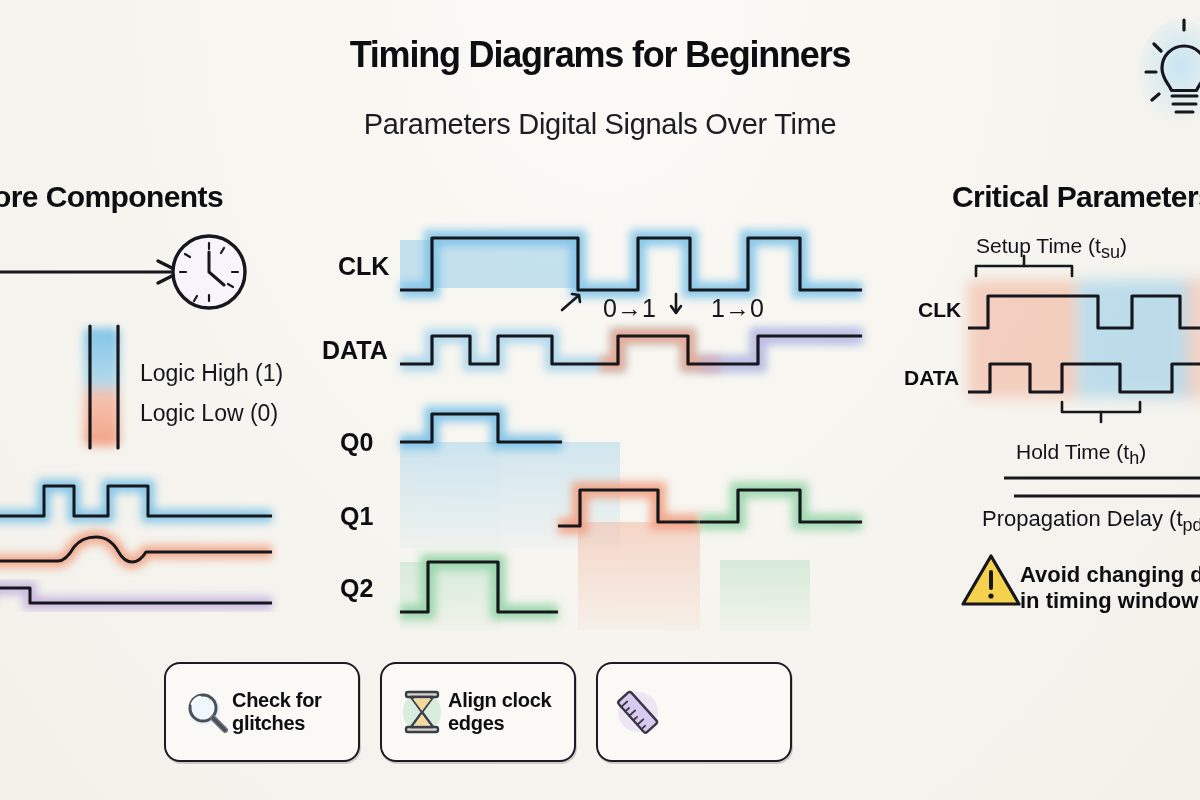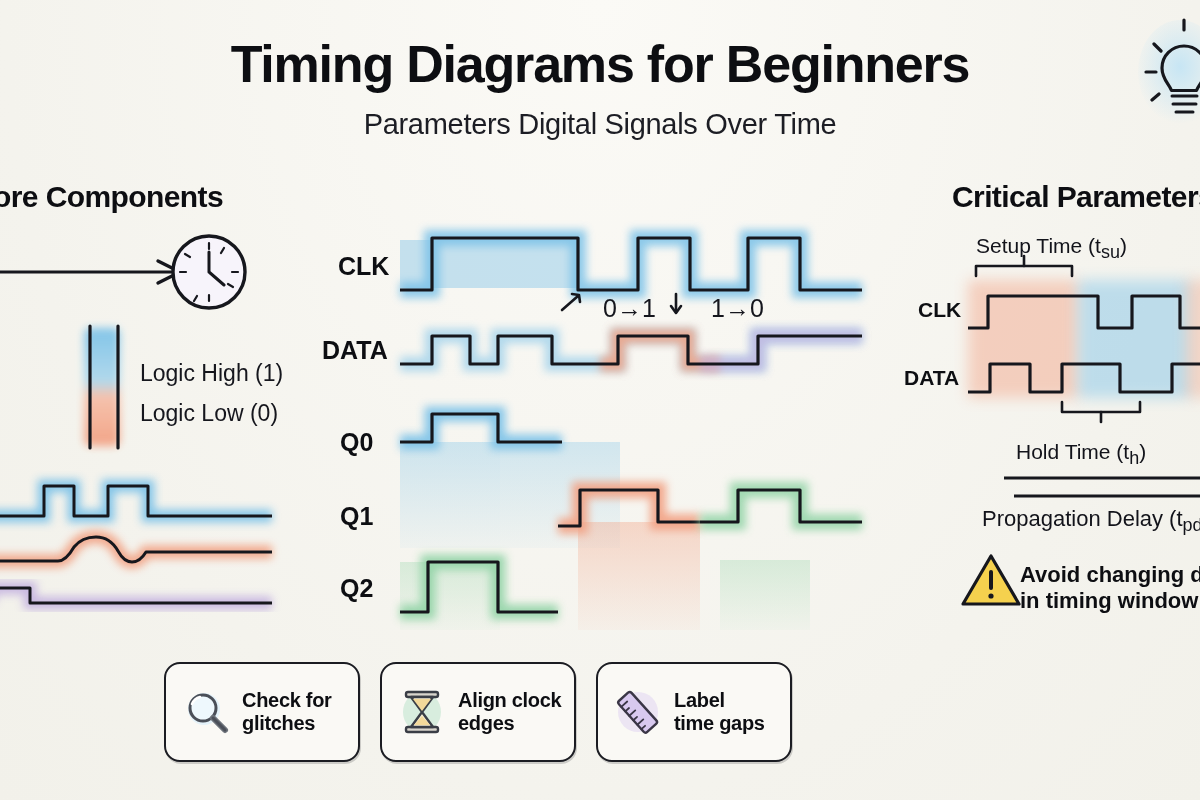--- a/index.html
+++ b/index.html
@@ -11,21 +11,21 @@
   }
   #poster {
     position:relative; width:1200px; height:800px;
     background:
       radial-gradient(ellipse at 50% 0%, #fbfaf6 0%, #f4f3ed 70%, #f2f1ea 100%);
   }
   
   .title {
     position:absolute; top:34px; left:0; width:1200px;
     text-align:center;
-    font-size:52px; font-weight:bold; letter-spacing:-1.2px;
+    font-size:36px; font-weight:bold; letter-spacing:-1.2px;
     color:#0d0e12;
   }
   .subtitle {
     position:absolute; top:108px; left:0; width:1200px;
     text-align:center;
     font-size:29px; font-weight:400; color:#1c1d24;
     letter-spacing:-0.3px;
   }
   .bulb { position:absolute; top:14px; left:1136px; width:84px; height:120px; }
 
@@ -65,21 +65,21 @@
     color:#0d0e12; white-space:nowrap;
   }
 
   
   .tips { position:absolute; top:662px; left:164px; display:flex; gap:20px; }
   .tip {
     width:196px; height:100px;
     background:#faf9f5;
     border:2.6px solid #1b1c22;
     border-radius:16px;
-    display:flex; align-items:center; gap:10px;
+    display:flex; align-items:center; gap:0;
     padding:0 12px 0 14px;
     box-shadow:1px 2px 0 rgba(20,20,25,.18);
   }
   .tip .ico { width:52px; height:52px; flex:0 0 52px; }
   .tip .txt {
     font-size:20px; font-weight:bold; line-height:1.15;
     color:#0d0e12; letter-spacing:-0.3px;
   }
 </style>
 </head>
@@ -324,20 +324,16 @@
           <g stroke="#3a3646" stroke-width="1.8" stroke-linecap="round">
             <path d="M17 11 h8"></path>
               <path d="M17 17 h5"></path>
               <path d="M17 23 h8"></path>
             <path d="M17 29 h5"></path>
               <path d="M17 35 h8"></path>
               <path d="M17 41 h5"></path>
           </g>
         </g>
       </svg>
-      <div class="txt">
-        <div>Label</div>
-        <div>time gaps</div>
-      </div>
     </div>
 
   </div>
 </div>
 
 </body></html>

